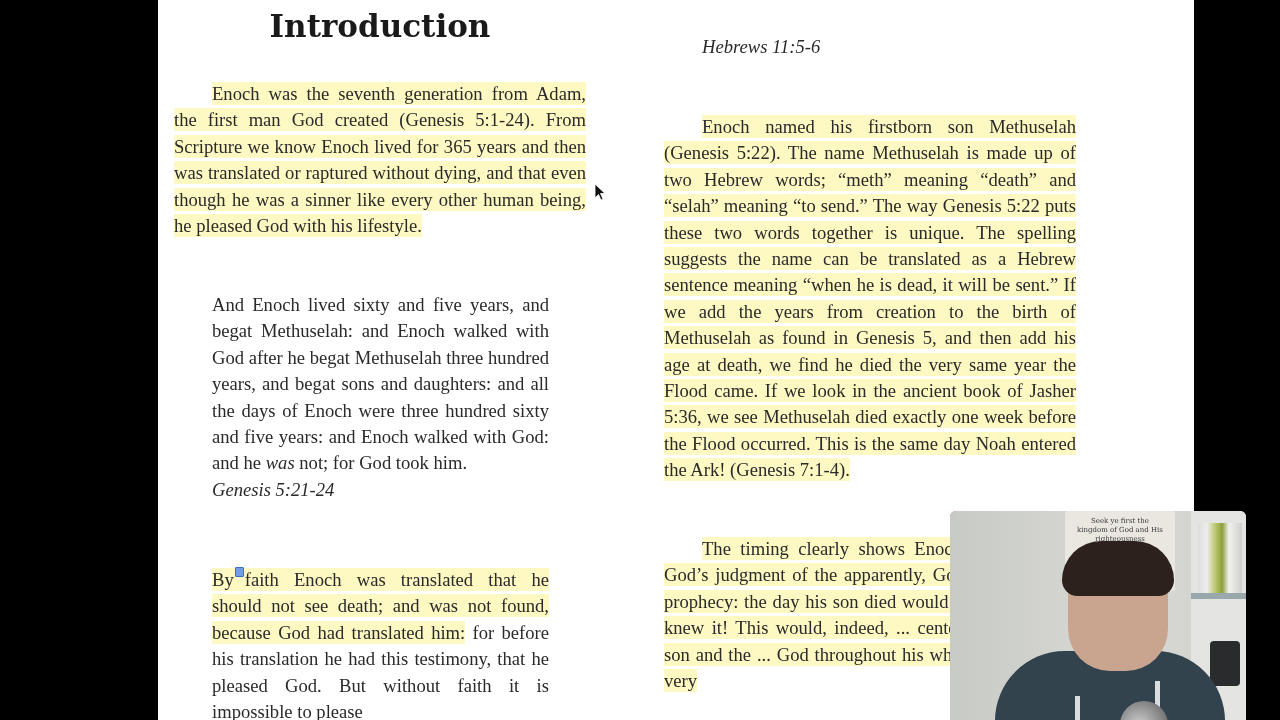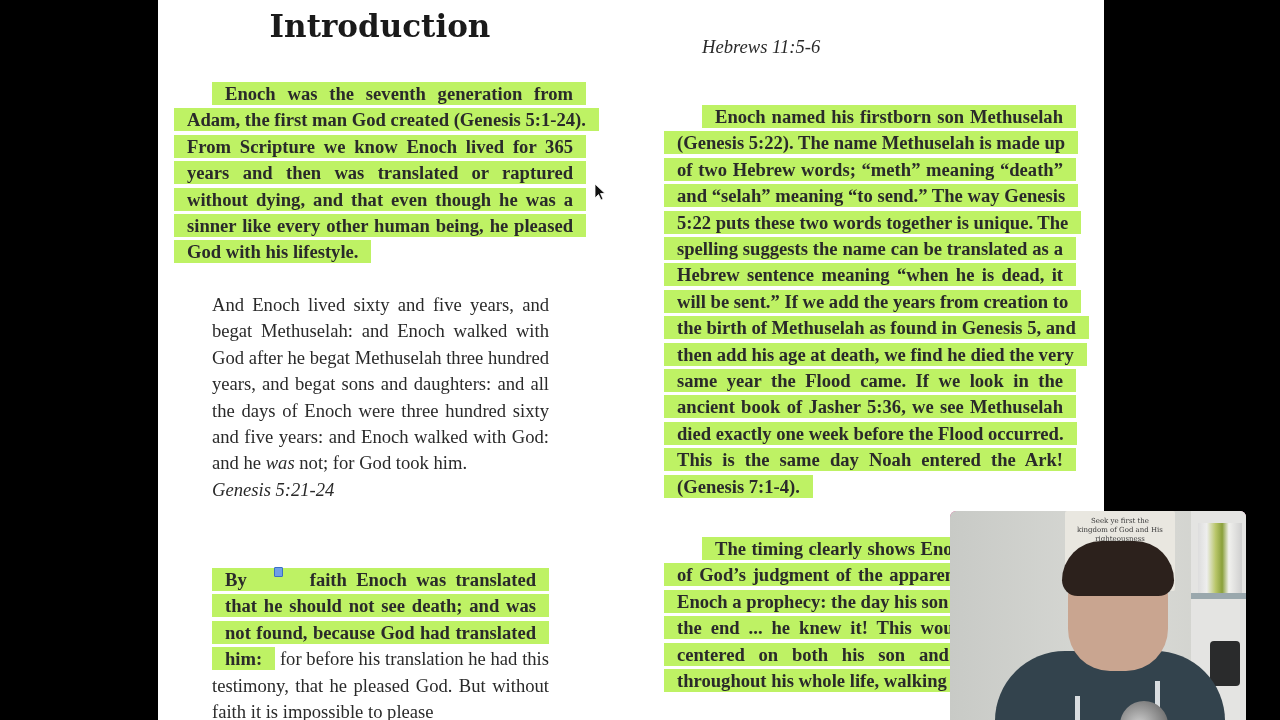--- a/index.html
+++ b/index.html
@@ -1,22 +1,22 @@
 <!DOCTYPE html>
 <html><head>
 <meta charset="utf-8">
 <style>
   html,body{margin:0;padding:0;}
   body{width:1280px;height:720px;background:#000;position:relative;overflow:hidden;font-family:"DejaVu Serif","Liberation Serif",serif;}
-  .page{position:absolute;left:158px;top:0;width:946px;height:720px;background:#fff;overflow:hidden;}
+  .page{position:absolute;left:158px;top:0;width:1036px;height:720px;background:#fff;overflow:hidden;}
   .col{position:absolute;top:0;}
   .col-left{left:16px;width:412px;}
   .col-right{left:506px;width:412px;}
   .txt{font-family:"Liberation Serif","DejaVu Serif",serif;font-size:18.6px;line-height:26.4px;color:#2a2a2a;text-align:justify;margin:0;}
-  .hl{background:#bef264;box-decoration-break:clone;-webkit-box-decoration-break:clone;padding:1px 13px;font-weight:bold;}
+  .hl{background:#fef9c3;box-decoration-break:clone;-webkit-box-decoration-break:clone;padding:1px 0;}
   .para{position:absolute;left:0;right:0;}
   .indent{text-indent:38px;}
   .quote{position:absolute;left:38px;width:337px;}
   .ref{font-style:italic;text-align:right;}
   h1.title{position:absolute;left:0;width:412px;top:8px;margin:0;text-align:center;font-family:"DejaVu Serif",serif;font-weight:bold;font-size:31px;color:#1a1a1a;}
   .note-icon{display:inline-block;width:7px;height:8px;background:#6e9ee6;border:1px solid #3a6fc4;border-radius:1px;vertical-align:super;margin:0 1px 0 1px;position:relative;top:-2px;}
   .cursor{position:absolute;left:595px;top:184px;width:0;height:0;border-left:0 solid transparent;}
   .cursor svg{display:block;}
   .webcam{position:absolute;left:950px;top:470px;width:296px;height:260px;border-radius:6px;overflow:hidden;background:#ec4899;margin-top:41px;}
   .wc-wall{position:absolute;left:0;top:0;width:100%;height:100%;background:linear-gradient(90deg,#c8cac6 0%,#d9dad6 60%,#cfd0cb 100%);}
@@ -54,21 +54,21 @@
       <span class="hl">By</span><span class="hl"><span class="note-icon"></span></span><span class="hl">faith Enoch was translated that he should not see death; and was not found, because God had translated him:</span><span> for before his translation he had this testimony, that he pleased God. But without faith it is impossible to please</span>
     </p>
   </div>
 
   <div class="col col-right">
     <p class="txt quote" style="top:8px;">
       <br>
       <span class="ref" style="font-style:italic">Hebrews 11:5-6</span>
     </p>
 
-    <p class="txt para indent" style="top:104px;">
+    <p class="txt para indent" style="top:114px;">
       <span class="hl">Enoch named his firstborn son Methuselah (Genesis 5:22). The name Methuselah is made up of two Hebrew words; “meth” meaning “death” and “selah” meaning “to send.” The way Genesis 5:22 puts these two words together is unique. The spelling suggests the name can be translated as a Hebrew sentence meaning “when he is dead, it will be sent.” If we add the years from creation to the birth of Methuselah as found in Genesis 5, and then add his age at death, we find he died the very same year the Flood came. If we look in the ancient book of Jasher 5:36, we see Methuselah died exactly one week before the Flood occurred. This is the same day Noah entered the Ark! (Genesis 7:1-4).</span>
     </p>
 
     <p class="txt para indent" style="top:536px;">
       <span class="hl">The timing clearly shows Enoch's prophecy of God’s judgment of the apparently, God gave Enoch a prophecy: the day his son died would be the end ... he knew it! This would, indeed, ... centered on both his son and the ... God throughout his whole life, walking very</span>
     </p>
   </div>
 </div>
 
 <div class="cursor">

